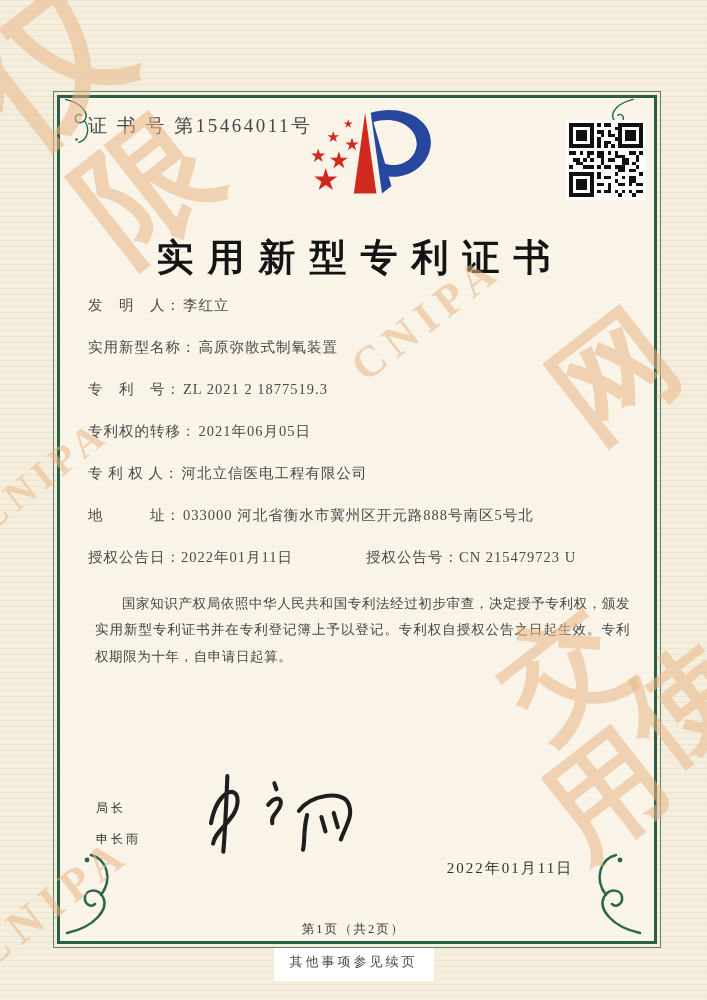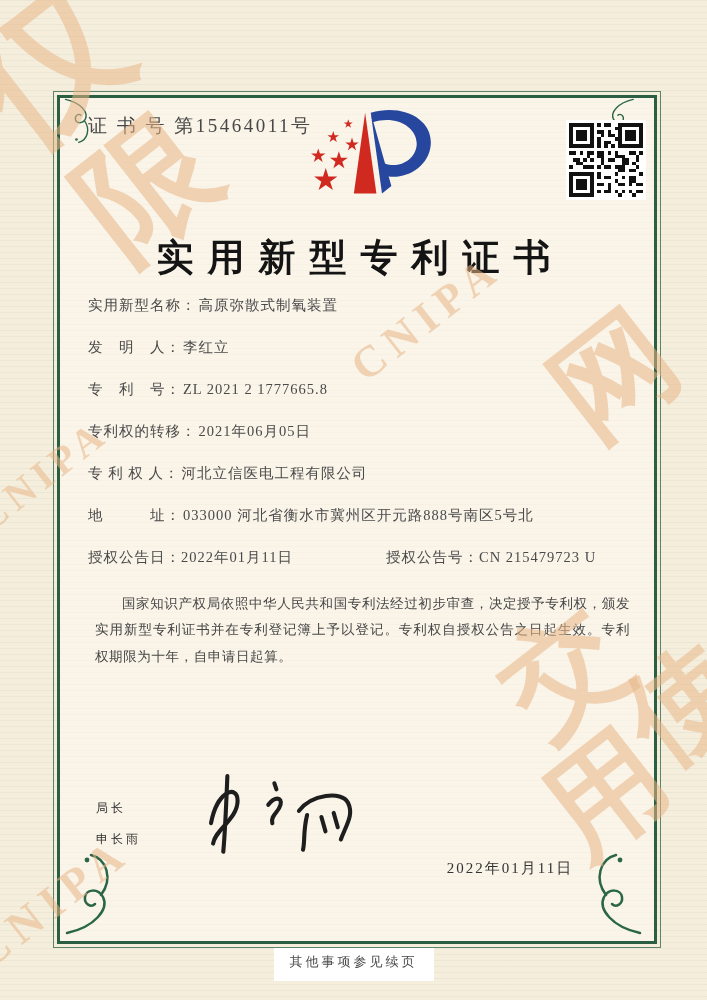--- a/index.html
+++ b/index.html
@@ -33,21 +33,21 @@
   .content{position:absolute;inset:0;z-index:2;}
   .cert-no{position:absolute;left:88px;top:113px;font-size:19px;letter-spacing:2.5px;color:#474747;}
   .logo{position:absolute;left:292px;top:106px;width:150px;height:96px;}
   .qr{position:absolute;left:566px;top:120px;width:74px;height:74px;background:#fff;padding:3px;}
   .title{position:absolute;left:0;right:0;top:208px;text-align:center;font-size:37px;
     font-weight:bold;letter-spacing:14px;text-indent:14px;color:#141414;}
   .fields{position:absolute;left:88px;top:295px;right:58px;}
   .frow{margin-bottom:22px;font-size:14.5px;line-height:20px;color:#4a4a4a;letter-spacing:1px;}
   .f-label{white-space:pre;}
   .f-value{margin-left:2px;}
-  .grant-row{display:flex;gap:20px;}
+  .grant-row{display:flex;}
   .grant-left{flex:0 0 278px;}
   .paras{position:absolute;left:88px;top:584px;width:549px;font-size:13.5px;line-height:1.95;
     color:#474747;letter-spacing:.6px;text-align:justify;}
   .paras p{margin:7px;text-indent:2em;}
   .signer{position:absolute;left:96px;top:800px;font-size:12px;letter-spacing:3px;color:#303030;}
   .signer div{margin-bottom:14px;}
   .sig{position:absolute;left:192px;top:770px;width:175px;height:92px;}
   .issue-date{position:absolute;left:400px;top:859px;width:220px;text-align:center;
     font-size:15px;letter-spacing:2px;color:#343434;}
   .page-no{position:absolute;left:0;right:0;top:921px;text-align:center;font-size:12.5px;
@@ -186,27 +186,27 @@
           <rect x="19" y="19" width="2" height="1"></rect>
           <rect x="14" y="20" width="1" height="1"></rect>
         <rect x="18" y="20" width="1" height="1"></rect>
       </g>
     </svg>
 
     <h1 class="title">实用新型专利证书</h1>
 
     <div class="fields">
       <div class="frow">
+        <span class="f-label">发　明　人：</span><span class="f-value">李红立</span>
+      </div>
+      <div class="frow">
         <span class="f-label">实用新型名称：</span><span class="f-value">高原弥散式制氧装置</span>
       </div>
       <div class="frow">
-        <span class="f-label">发　明　人：</span><span class="f-value">李红立</span>
-      </div>
-      <div class="frow">
-        <span class="f-label">专　利　号：</span><span class="f-value">ZL 2021 2 1777665.8</span>
+        <span class="f-label">专　利　号：</span><span class="f-value">ZL 2021 2 1877519.3</span>
       </div>
       <div class="frow">
         <span class="f-label">专利权的转移：</span><span class="f-value">2021年06月05日</span>
       </div>
       <div class="frow">
         <span class="f-label">专 利 权 人：</span><span class="f-value">河北立信医电工程有限公司</span>
       </div>
       <div class="frow">
         <span class="f-label">地　　　址：</span><span class="f-value">033000 河北省衡水市冀州区开元路888号南区5号北</span>
       </div>
@@ -233,18 +233,19 @@
         <path d="M80,13 L82,19"></path>
         <path d="M104,40 C116,24 146,20 152,32 C158,44 150,54 145,68"></path>
         <path d="M112,44 C108,60 110,70 108,78"></path>
         <path d="M126,46 L130,60"></path>
         <path d="M138,42 L142,56"></path>
       </g>
     </svg>
 
     <div class="issue-date">2022年01月11日</div>
 
+    <div class="page-no">第1页（共2页）</div>
 
   </div>
 
   <div class="footer-note">其他事项参见续页</div>
 
 </div>
 
 </body></html>

